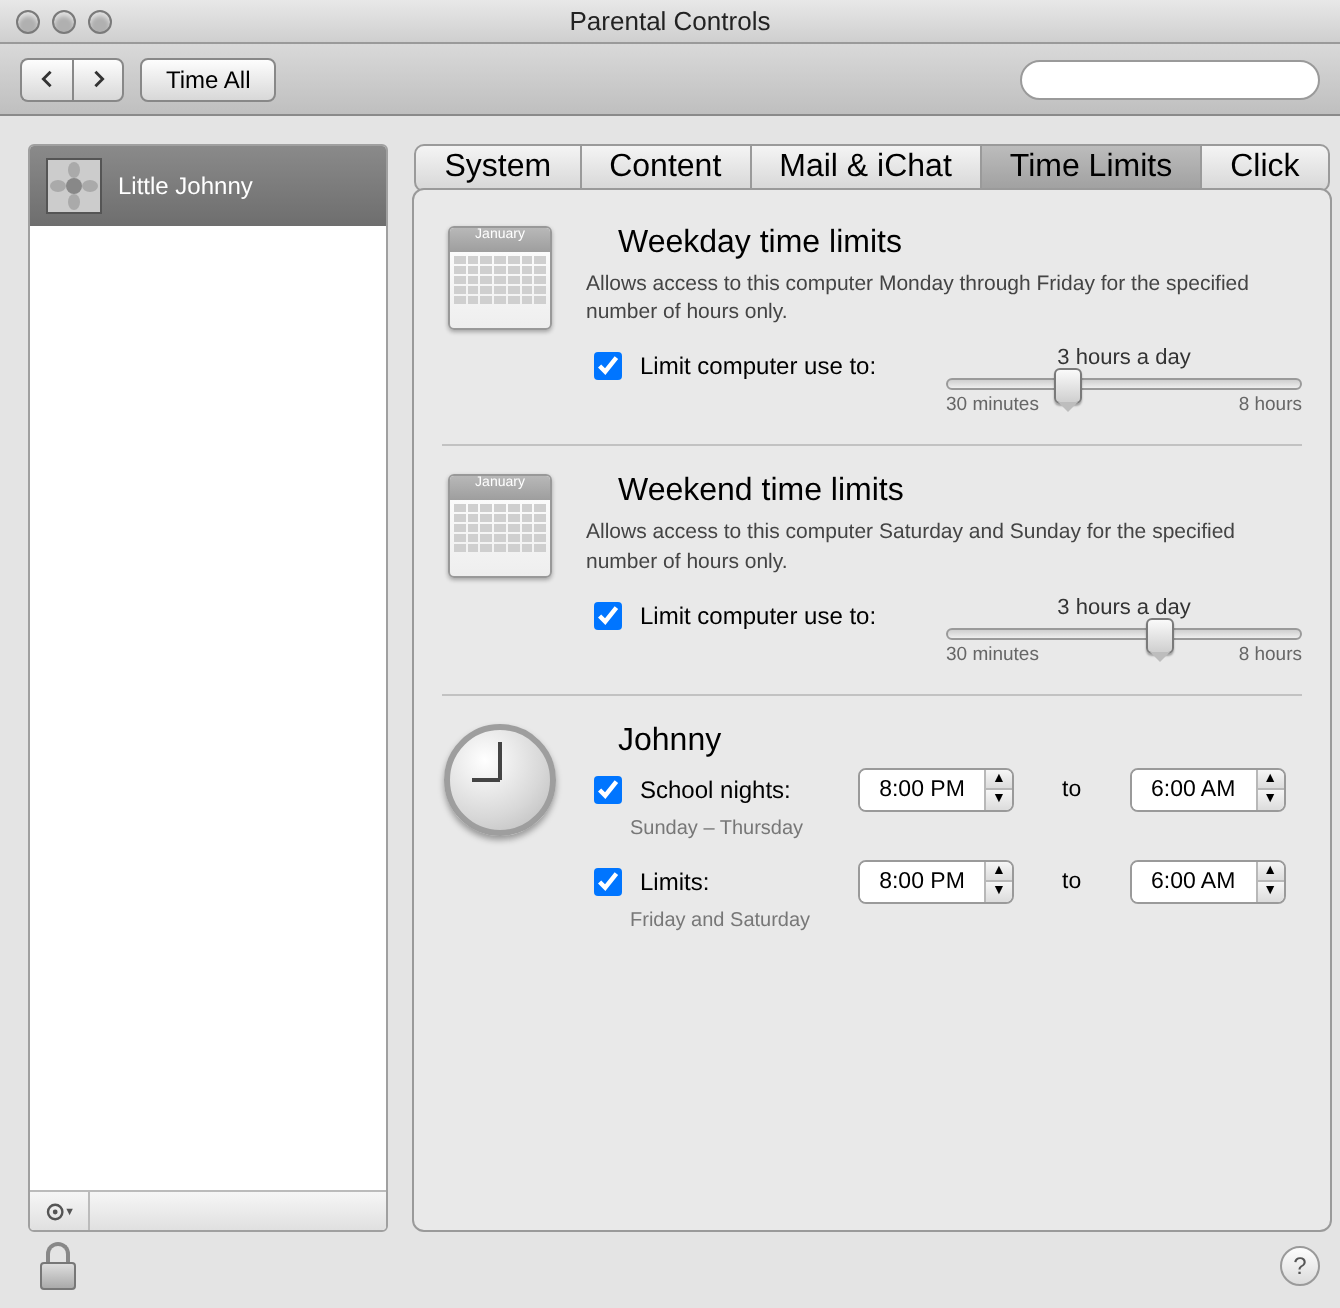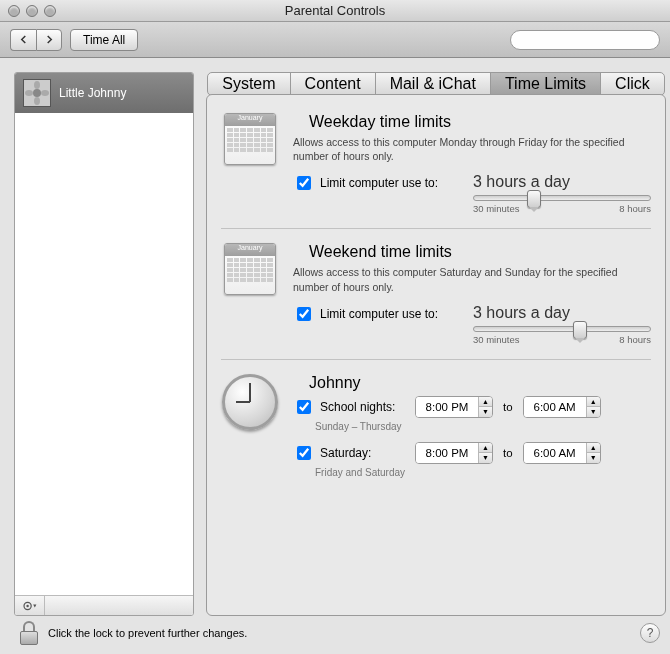--- a/index.html
+++ b/index.html
@@ -134,38 +134,38 @@
   }
   .clock-icon::before{content:"";position:absolute;left:50%;top:50%;width:2px;height:19px;background:#444;transform-origin:top;transform:translate(-50%,0) rotate(180deg);}
   .clock-icon::after{content:"";position:absolute;left:50%;top:50%;width:2px;height:14px;background:#444;transform-origin:top;transform:translate(-50%,0) rotate(90deg);}
   .sec-body { flex:1;}
   .sec-title { font-weight:normal; font-size:16px; margin-bottom:4px;margin-left:16px;}
   .sec-desc { font-size:10.5px; color:#444; margin-bottom:10px; line-height:1.35;}
   .ctrl-row { display:flex; align-items:flex-start; gap:26px;}
   .chk { display:flex; align-items:center; gap:6px; font-size:12px;}
   .chk input { width:14px; height:14px;}
   .slider-wrap { flex:1; margin-left:4px;}
-  .slider-label { font-size:16px; color:#333; margin-bottom:2px;}
+  .slider-label { text-align:center; font-size:11px; color:#333; margin-bottom:2px;}
   .slider {
     height:6px; background:linear-gradient(#cfcfcf,#eee);
     border:1px solid #9a9a9a; border-radius:3px; position:relative; margin:4px 0 2px 0;
   }
   .slider .thumb {
     position:absolute; top:-6px; width:14px; height:18px; transform:translateX(-50%);
     background:linear-gradient(#fafafa,#cfcfcf);
     border:1px solid #7a7a7a; border-radius:3px;
     box-shadow:0 1px 1px rgba(0,0,0,.3);
   }
   .slider .thumb::after{
     content:""; position:absolute; bottom:-5px; left:50%; transform:translateX(-50%);
     border-left:5px solid transparent; border-right:5px solid transparent;
     border-top:5px solid #bdbdbd;
   }
   .slider-ends { display:flex; justify-content:space-between; font-size:9.5px; color:#666;}
-  .bed-row { display:flex; align-items:center; gap:10px; margin-bottom:3px;}
+  .bed-row { display:flex; align-items:center; gap:24px; margin-bottom:3px;}
   .sub { font-size:10px; color:#777; margin:0 0 10px 22px;}
   .time-field {
     display:inline-flex; align-items:stretch;
     border:1px solid #9a9a9a; border-radius:4px; background:#fff;
     height:22px; overflow:hidden;
   }
   .time-field input {
     border:none; outline:none; width:62px; text-align:center; font-size:11.5px;
   }
   .stepper { width:14px; display:flex; flex-direction:column; border-left:1px solid #b8b8b8;}
@@ -419,21 +419,21 @@
                       <div>▲</div>
                       <div>▼</div>
                     </div>
                 </div>
               </div>
               <div class="sub">Sunday – Thursday</div>
 
               <div class="bed-row">
                 <label class="chk" style="min-width:112px">
                   <input type="checkbox" checked="" style="">
-                  <span>Saturday:</span>
+                  <span>Limits:</span>
                 </label>
                 <div class="time-field">
                   <input value="8:00 PM" style="">
                   <div class="stepper">
                       <div>▲</div>
                       <div>▼</div>
                     </div>
                 </div>
                 <span class="tolabel">to</span>
                 <div class="time-field">
@@ -450,17 +450,16 @@
 
         </div>
       </div>
     </div>
 
     <div class="footer">
       <div class="lock">
         <div class="sh"></div>
         <div class="body"></div>
       </div>
-      <span>Click the lock to prevent further changes.</span>
       <div class="help">?</div>
     </div>
   </div>
 </div>
 
 </body></html>

